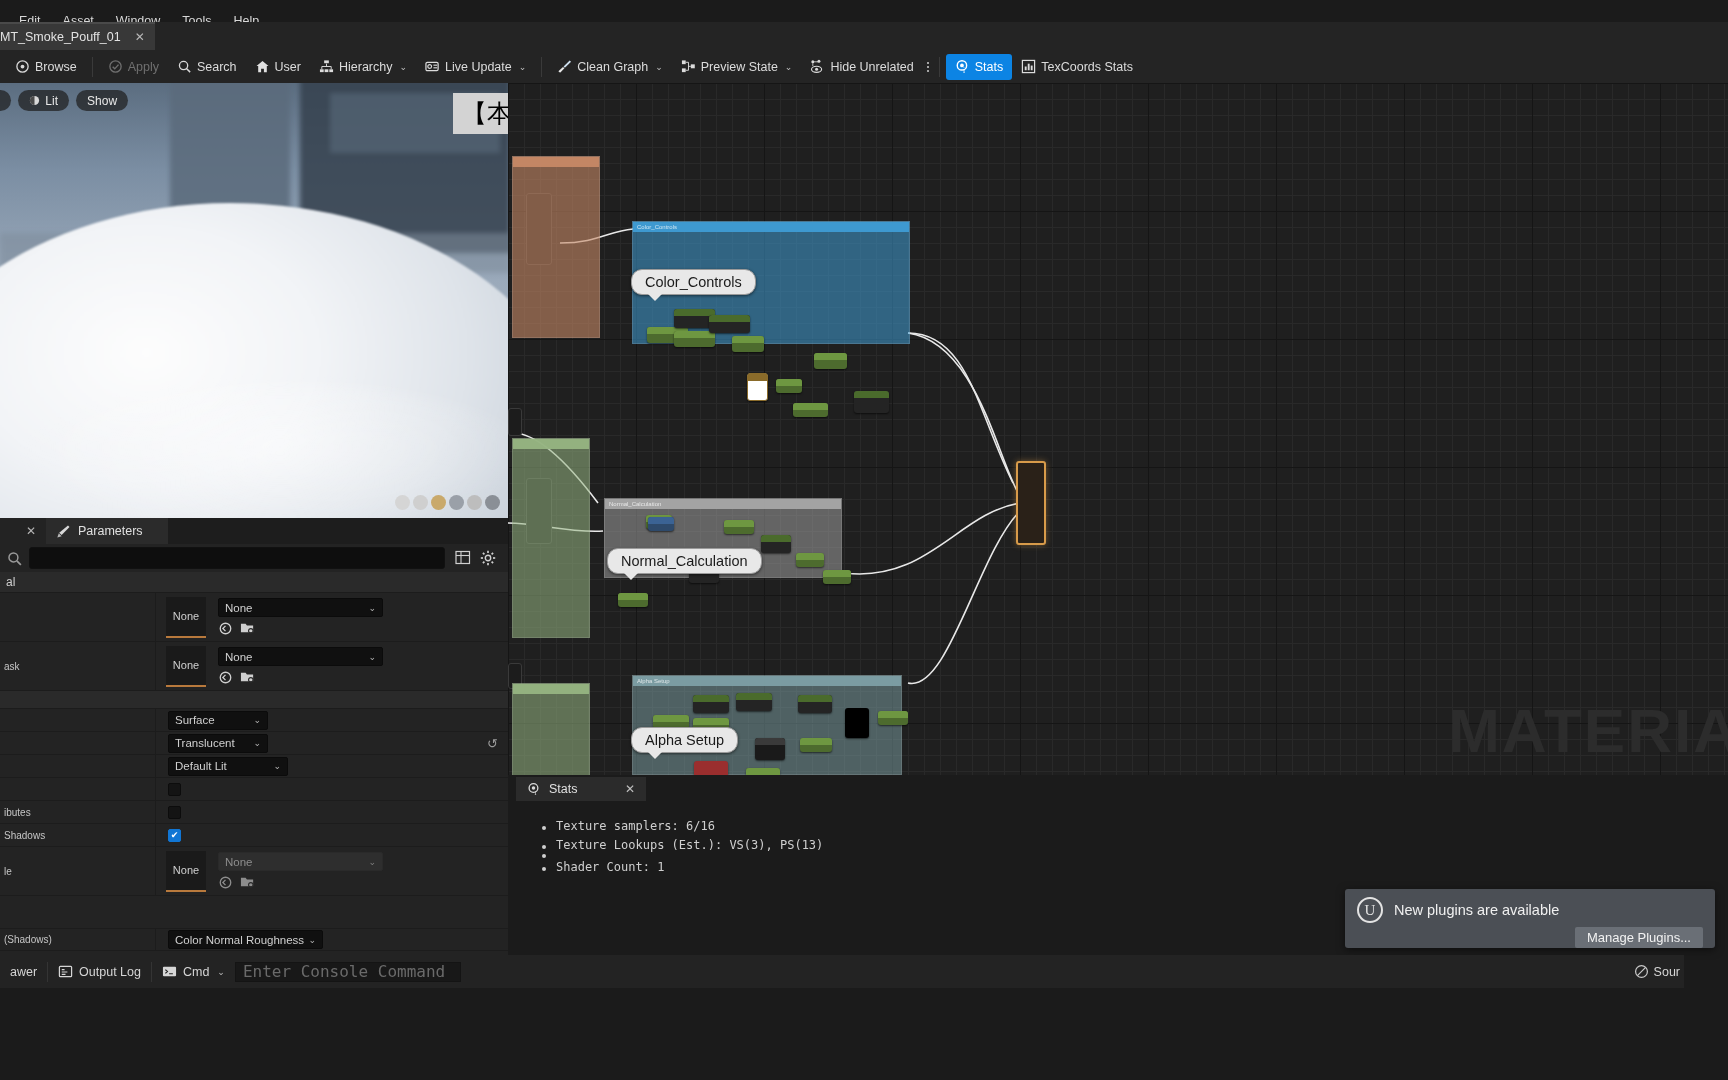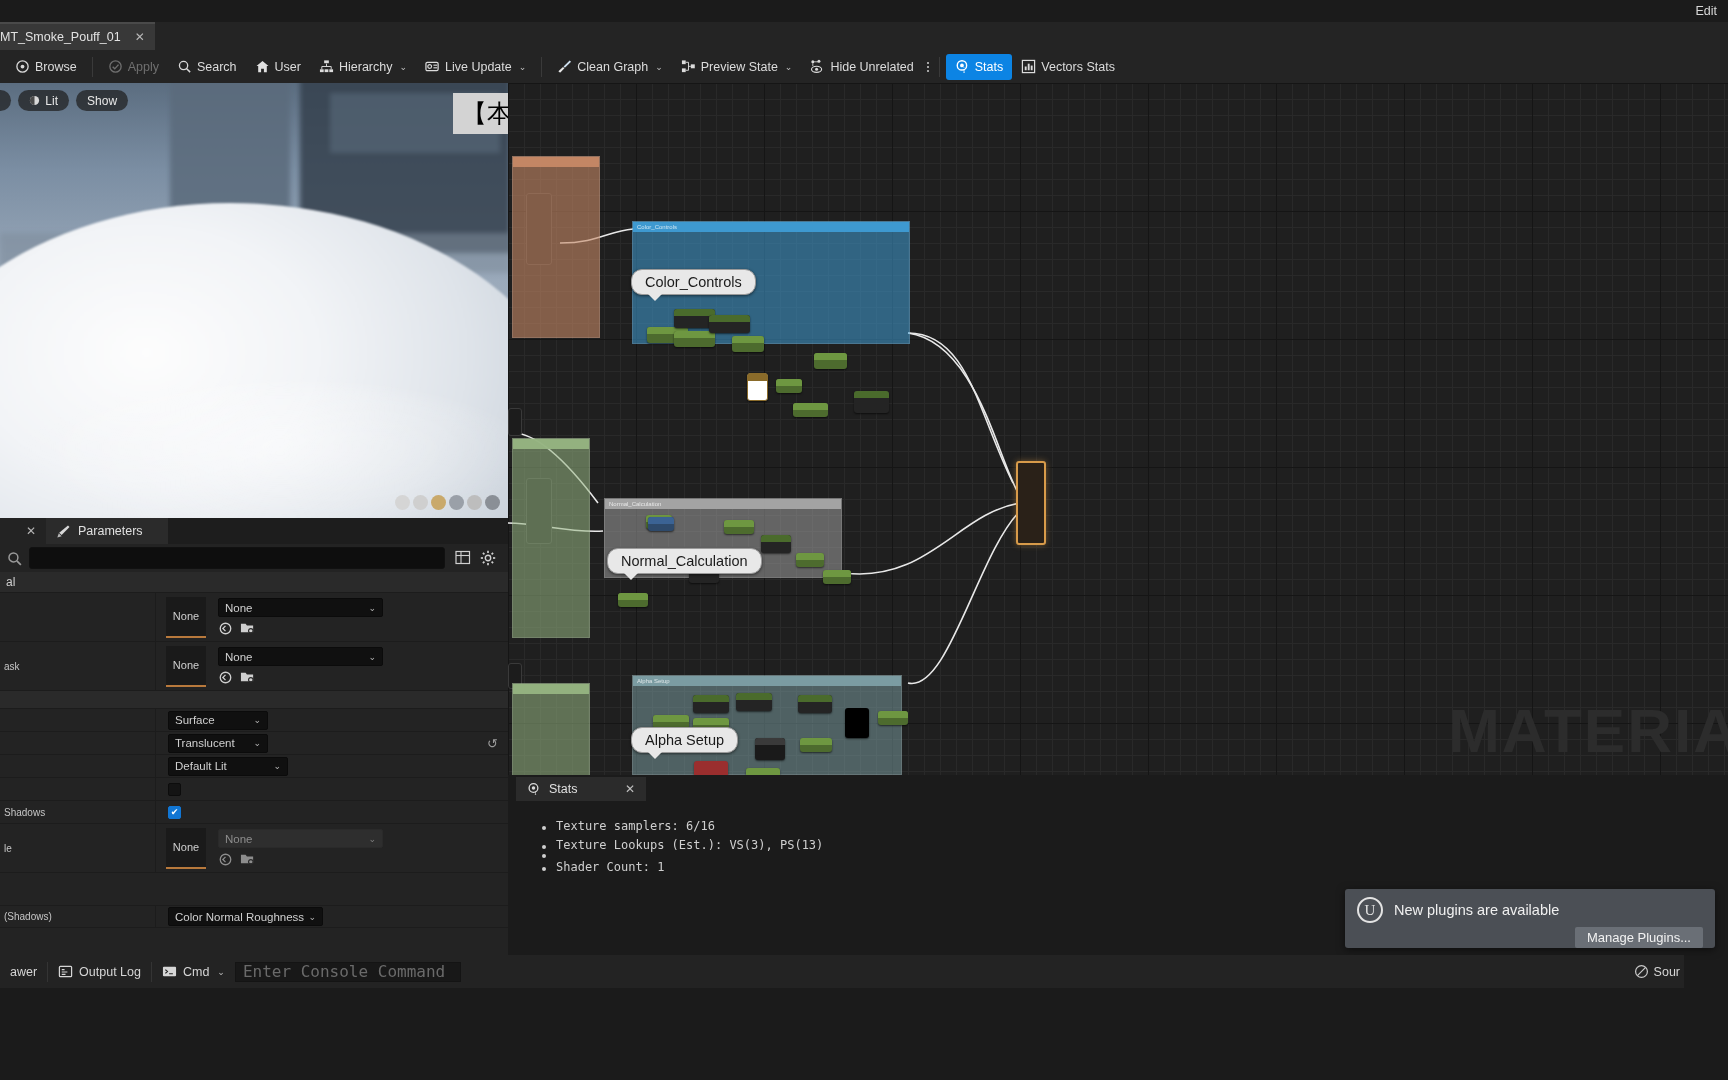--- a/index.html
+++ b/index.html
@@ -1,21 +1,21 @@
 <!DOCTYPE html>
 <html><head>
 <meta charset="utf-8">
 <style>
   * { margin:0; padding:0; box-sizing:border-box; }
   html,body { width:1728px; height:1080px; overflow:hidden; background:#1b1b1b;
     font-family:"Liberation Sans", sans-serif; color:#d5d5d5; }
 
   
-  .menubar { position:absolute; left:0; top:0; width:1728px; height:22px;
-    background:#1b1b1b; display:flex; align-items:flex-end; padding-left:8px;flex-direction:column; }
+  .menubar { position:absolute; left:0; top:10px; width:1728px; height:22px;
+    background:#1b1b1b; display:flex; align-items:flex-start; padding-left:8px; }
   .menubar .mi { font-size:12.5px; color:#d8d8d8; padding:0 11px; line-height:22px; cursor:default; }
 
   
   .tabstrip { position:absolute; left:0; top:22px; width:1728px; height:28px; background:#242424; }
   .asset-tab { position:absolute; left:-18px; top:0; height:28px; min-width:164px;
     background:#383838; border-top:2px solid #4a4a4a; display:flex; align-items:center;
     padding:0 10px 0 18px; }
   .asset-tab .tname { font-size:12.5px; color:#e2e2e2; white-space:nowrap; }
   .asset-tab .tclose { margin-left:14px; font-size:12px; color:#b9b9b9; line-height:1; }
 
@@ -153,21 +153,21 @@
   .sb-right { position:absolute; right:4px; display:flex; align-items:center; gap:5px; }
   .bottom-fill { position:absolute; left:0; top:988px; width:1728px; height:92px; background:#1b1b1b; }
 </style>
 </head>
 <body>
 
 <div class="menubar">
   <div class="mi">Edit</div>
   <div class="mi">Asset</div>
   <div class="mi">Window</div>
-  <div class="mi">Graph</div>
+  <div class="mi">Tools</div>
   <div class="mi">Help</div>
 </div>
 
 <div class="tabstrip">
   <div class="asset-tab">
     <span class="tname">MT_Smoke_Pouff_01</span>
     <span class="tclose">✕</span>
   </div>
 </div>
 
@@ -265,21 +265,21 @@
       </svg>
     <span>Stats</span>
   </div>
   <div class="tbtn">
     <svg class="ico" viewBox="0 0 16 16">
       <rect x="1.5" y="1.5" width="13" height="13" fill="none" stroke="#dcdcdc" stroke-width="1.3"></rect>
       <rect x="4" y="8" width="2" height="4" fill="#dcdcdc"></rect>
       <rect x="7.2" y="5" width="2" height="7" fill="#dcdcdc"></rect>
       <rect x="10.4" y="7" width="2" height="5" fill="#dcdcdc"></rect>
       </svg>
-    <span>Vectors Stats</span>
+    <span>TexCoords Stats</span>
   </div>
 </div>
 
 <div class="viewport">
   <div class="vp-sky"></div>
   <div class="vp-bldg" style="left:170px;top:-5px;width:120px;height:150px;background:#5b6b7c"></div>
   <div class="vp-bldg" style="left:300px;top:-5px;width:210px;height:175px;background:#35414e"></div>
   <div class="vp-bldg" style="left:330px;top:10px;width:170px;height:60px;background:#5f7182;opacity:.5"></div>
   <div class="vp-bldg" style="left:0px;top:150px;width:510px;height:40px;background:#7e8c9b;opacity:.55"></div>
   <div class="vp-smoke"></div>
@@ -434,20 +434,26 @@
     </div>
   </div>
 
   <div class="prow" style="height:23px">
     <div class="pname"></div>
     <div class="pval" style="padding-left:12px">
       <div class="chk"></div>
     </div>
   </div>
   <div class="prow" style="height:23px">
+    <div class="pname">ibutes</div>
+    <div class="pval" style="padding-left:12px">
+      <div class="chk"></div>
+    </div>
+  </div>
+  <div class="prow" style="height:23px">
     <div class="pname">Shadows</div>
     <div class="pval" style="padding-left:12px">
       <div class="chk on"></div>
     </div>
   </div>
 
   <div class="prow" style="height:49px">
     <div class="pname">le</div>
     <div class="pval" style="padding-left:10px">
       <div class="asset-thumb">None</div>

